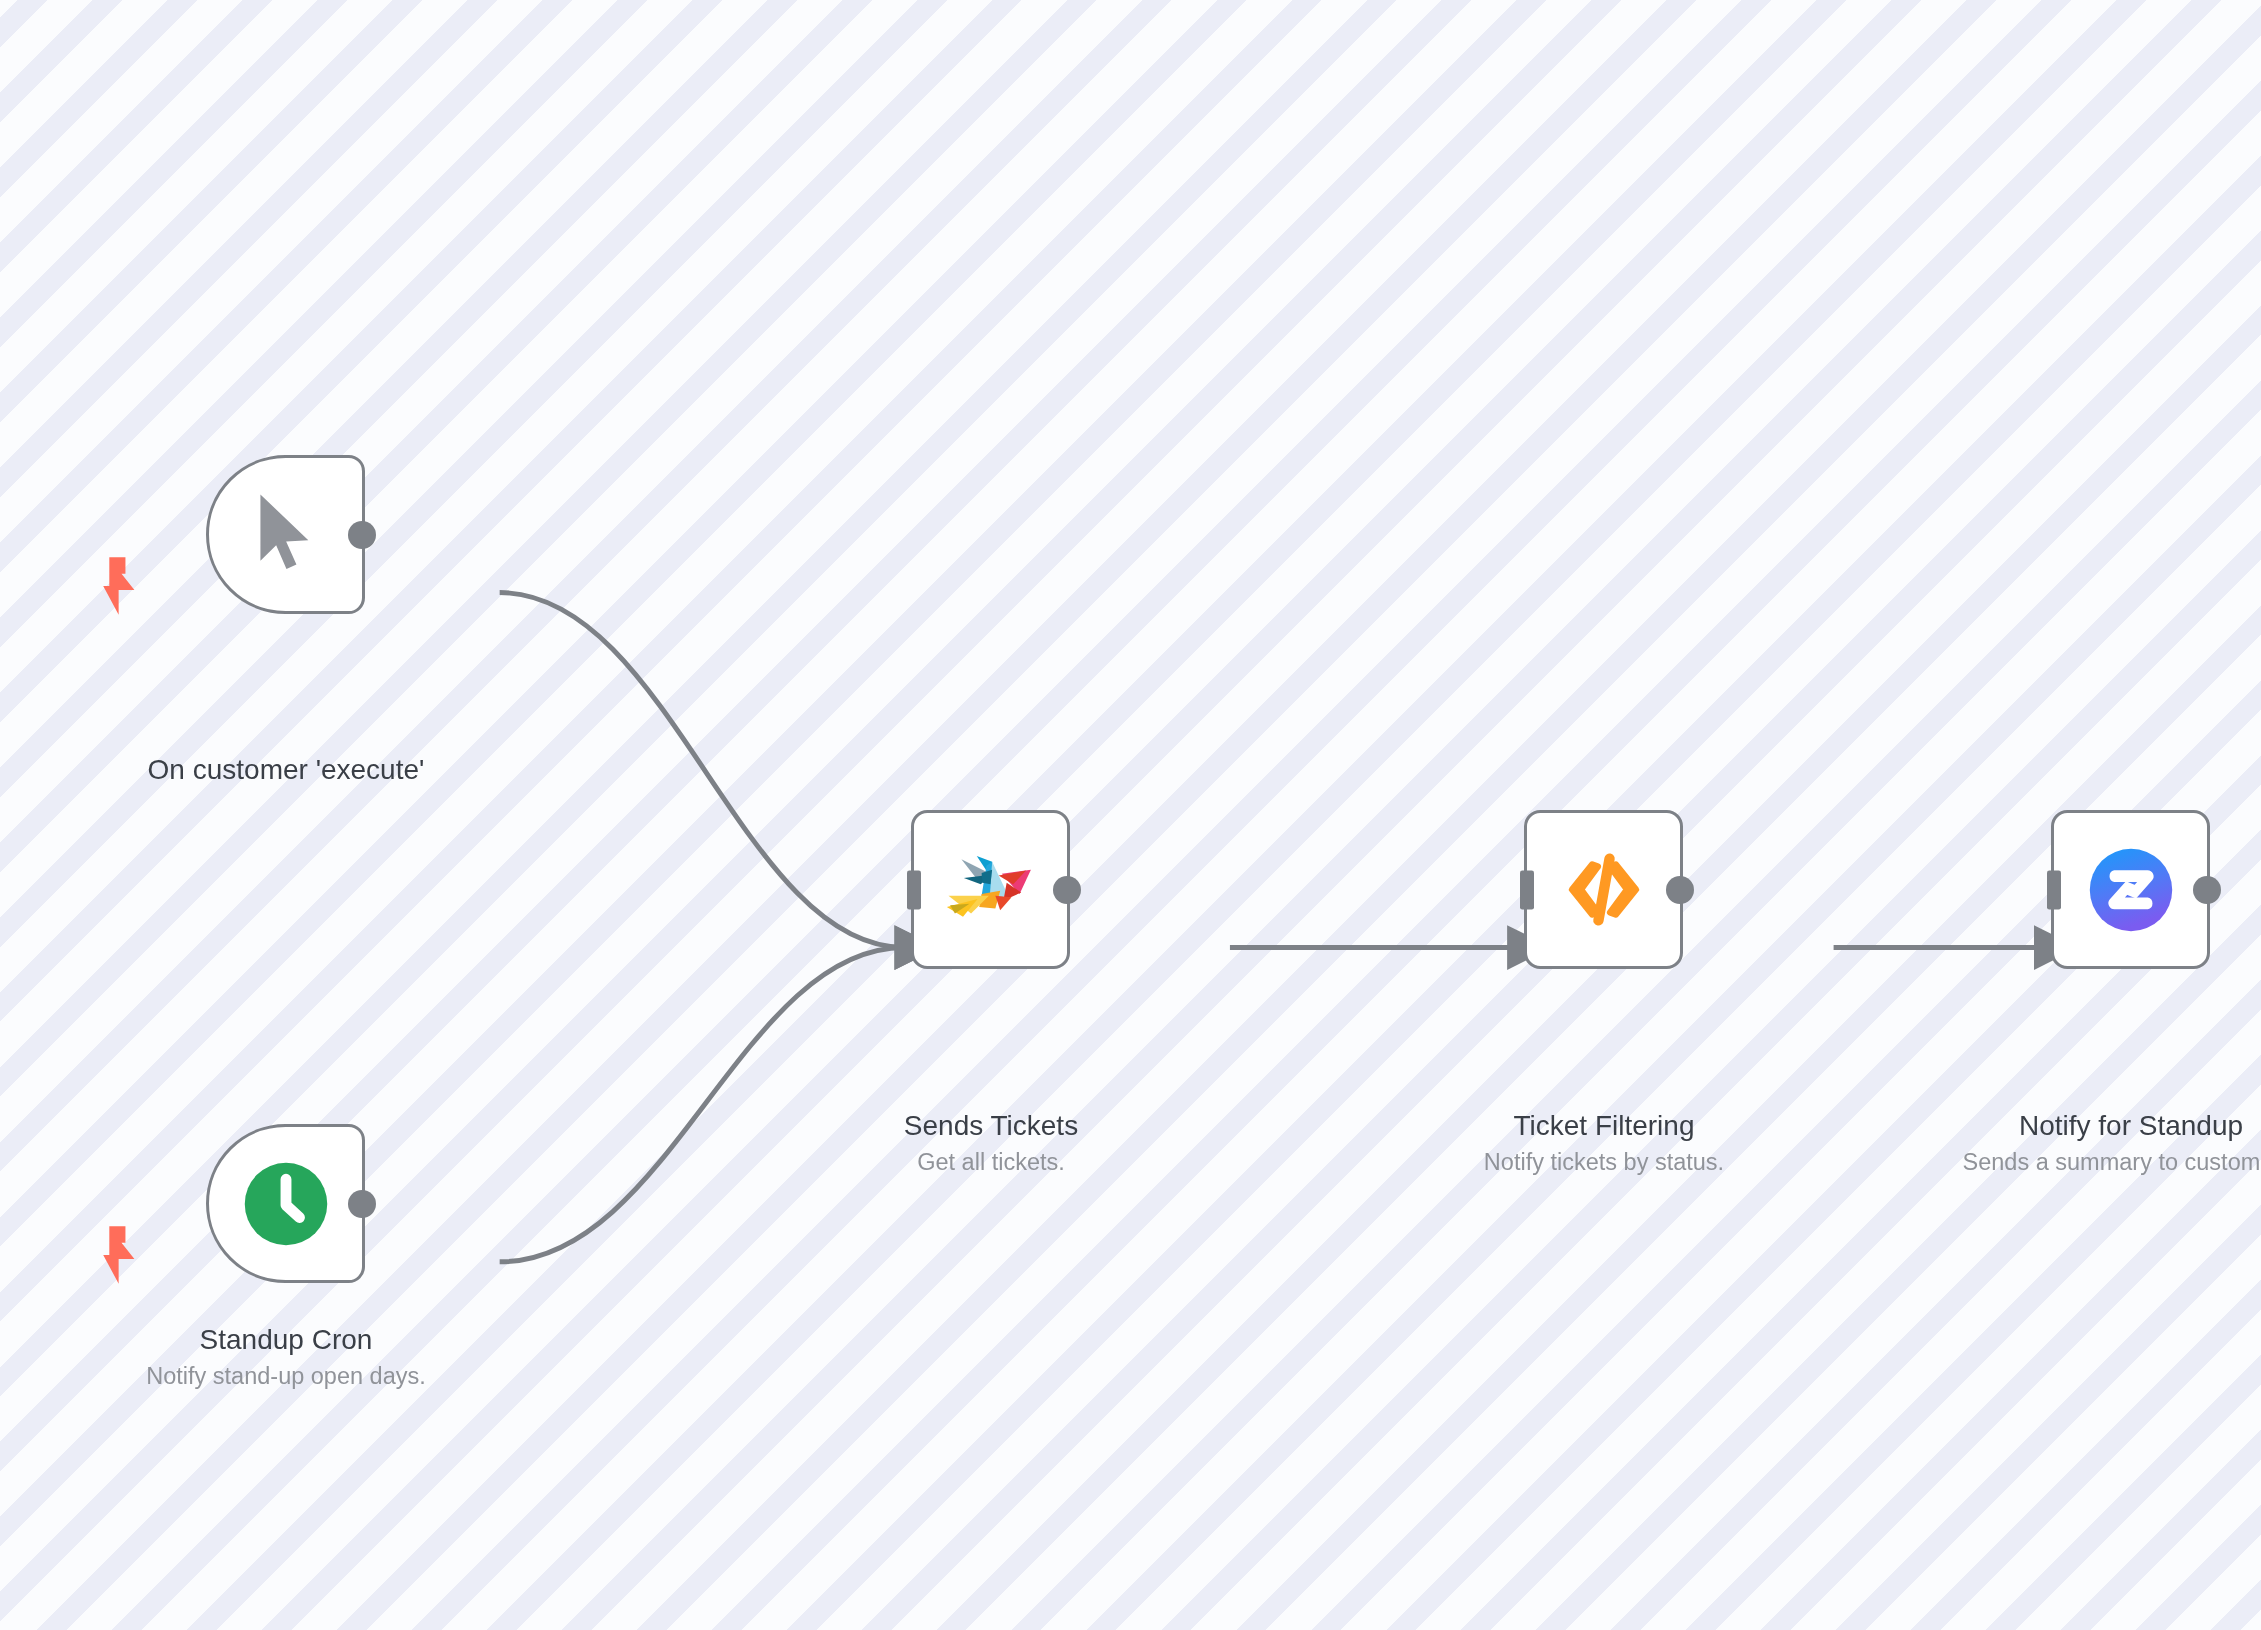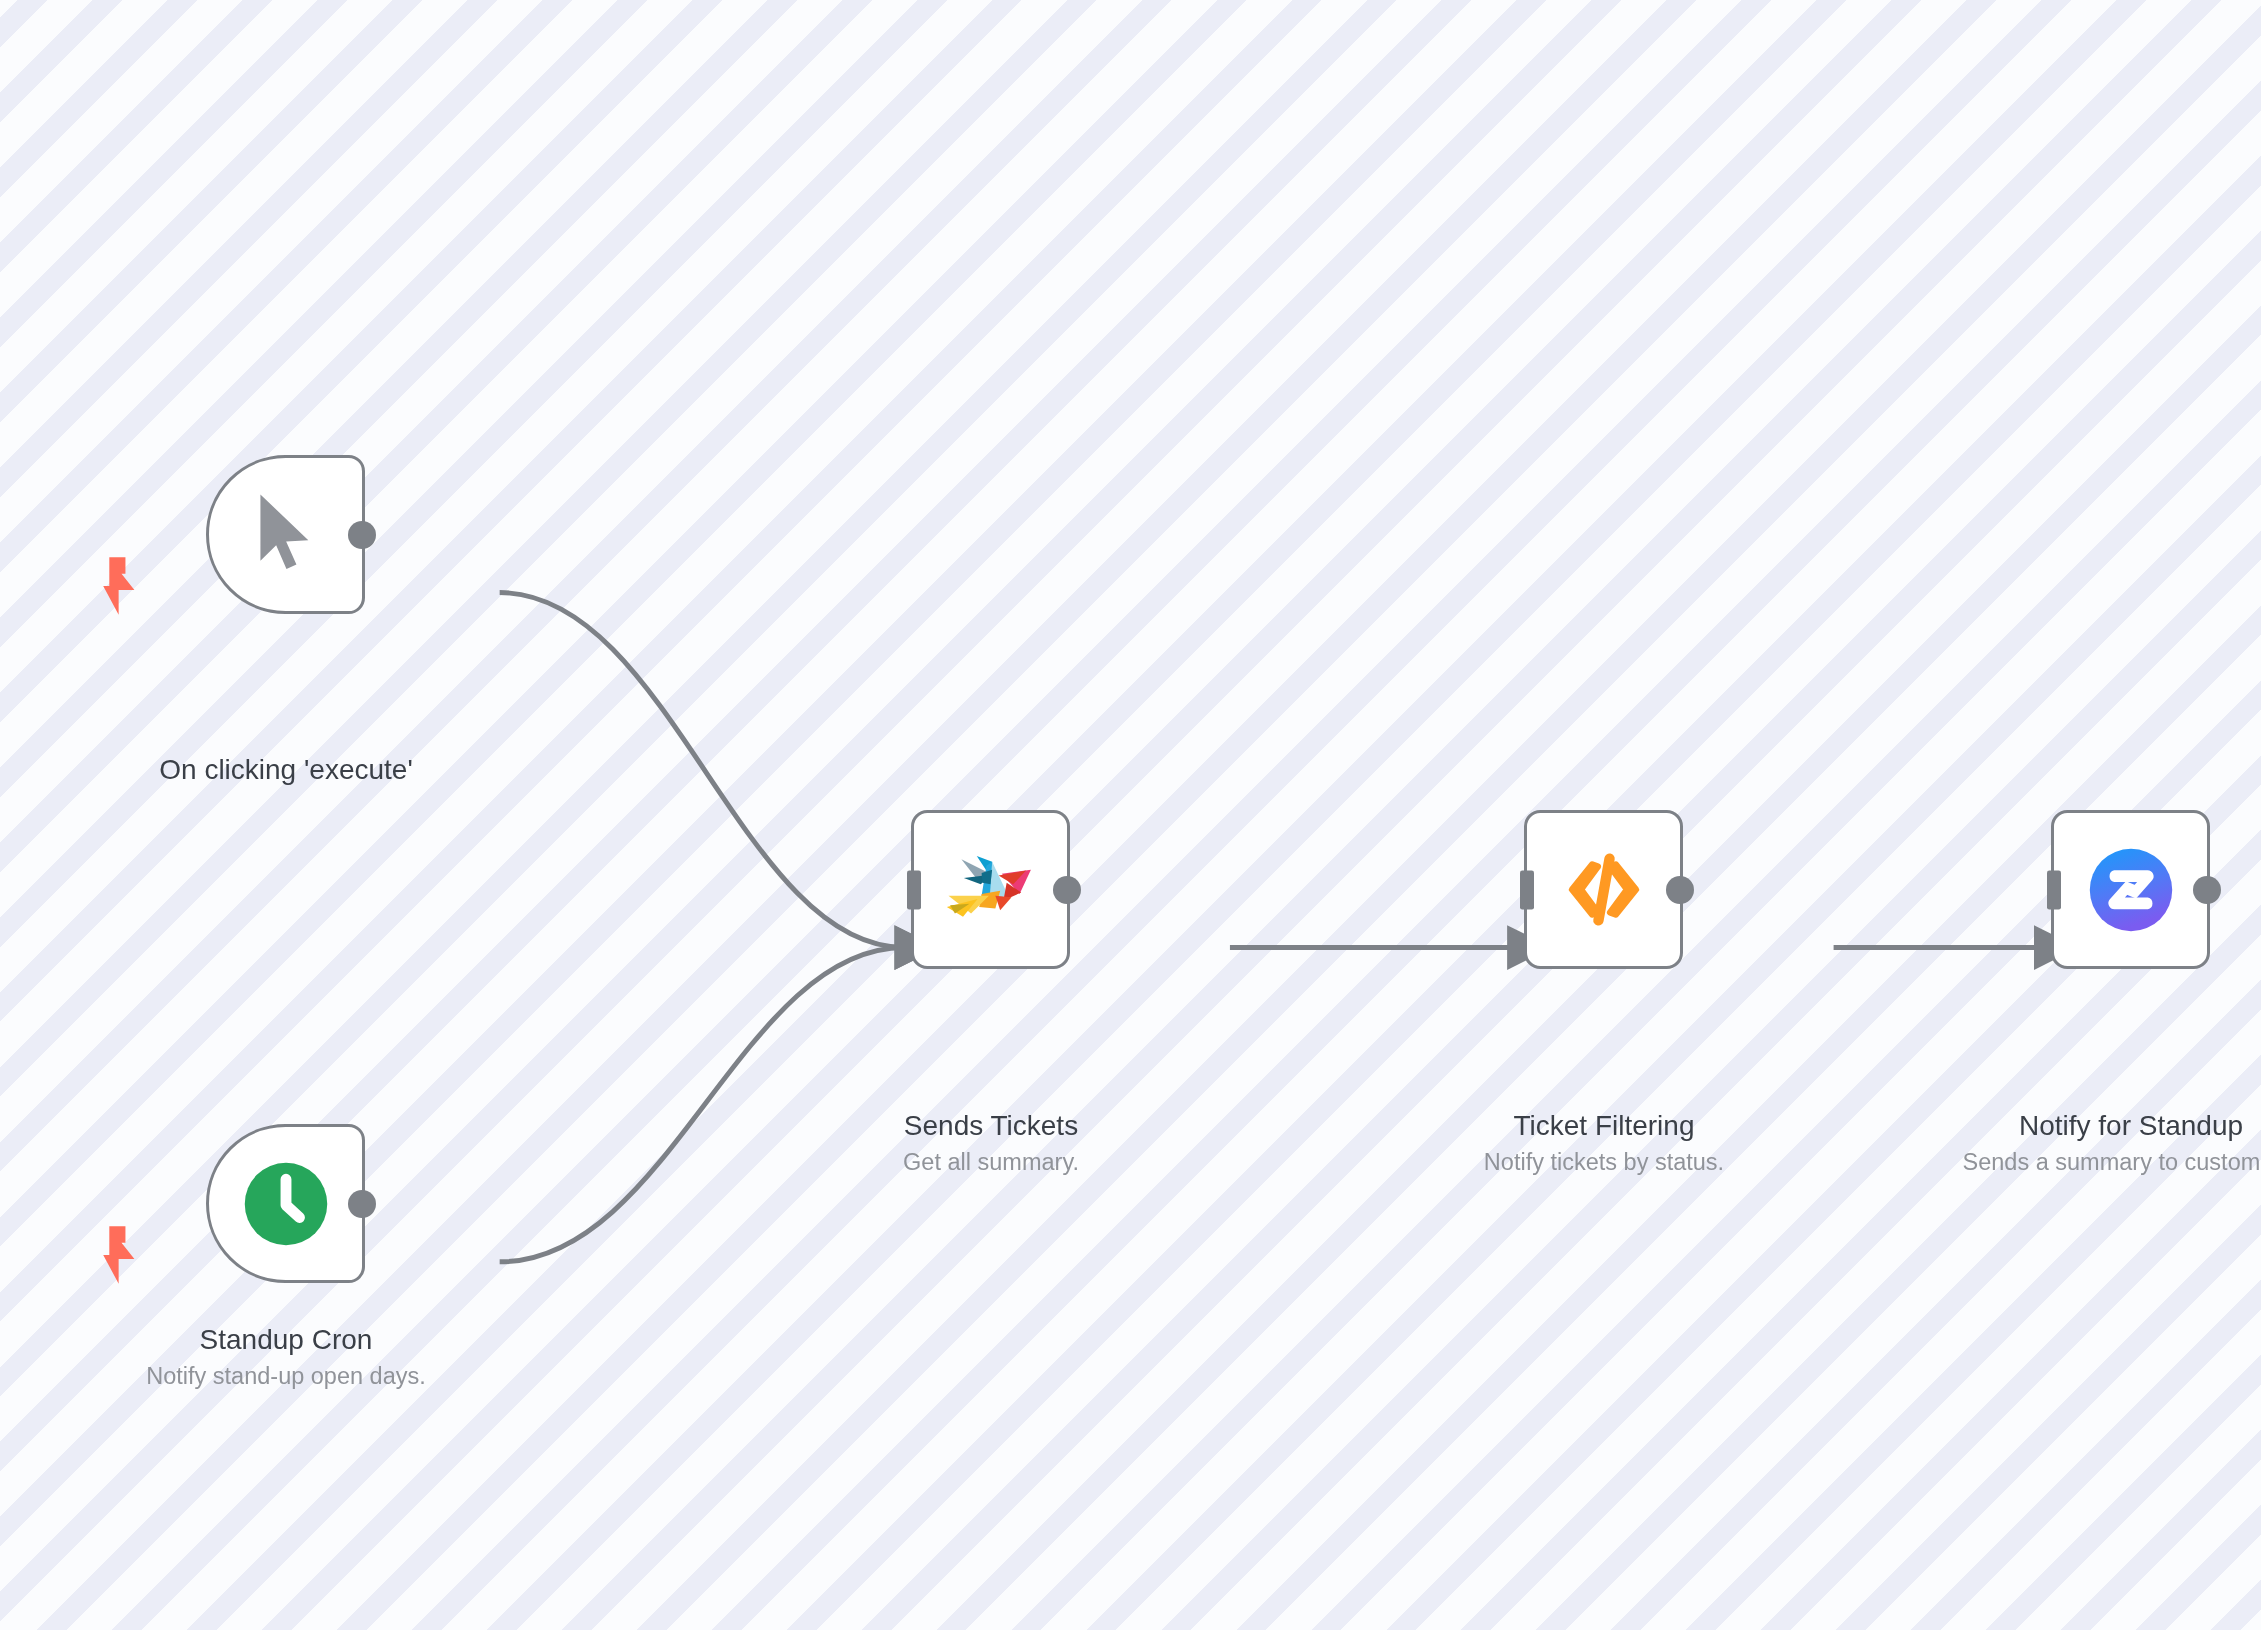--- a/index.html
+++ b/index.html
@@ -145,21 +145,21 @@
       </svg>
     </span>
     <span class="port-out"></span>
   </div>
   <span class="bolt" style="left:100px; top:557px;">
     <svg width="43" height="58" viewBox="0 0 12 16">
       <path d="M7.1 0 H2.6 V8.0 H0.9 L5.2 16 V9.1 H9.6 L6.0 4.6 H7.1 Z" fill="#ff6d5a"></path>
     </svg>
   </span>
   <div class="label-block" style="left:114px; top:754px;">
-    <div class="node-title">On clicking 'execute'</div>
+    <div class="node-title">On customer 'execute'</div>
     <div class="node-sub"></div>
   </div>
 
   <div class="node trigger" style="left:206px; top:1124px;">
     <span class="icon-wrap">
       <svg width="90" height="90" viewBox="0 0 24 24">
         <circle cx="12" cy="12" r="11" fill="#26a65b"></circle>
         <path d="M12 5.4 V12.3 L15.6 15.6" fill="none" stroke="#ffffff" stroke-width="2.9" stroke-linecap="round" stroke-linejoin="round"></path>
       </svg>
     </span>
@@ -198,21 +198,21 @@
 
         <path d="M8 62 L58 62 L36 84 Z" fill="#fbd14b"></path>
         <path d="M6 76 L44 66 L26 88 Z" fill="#fcc31f"></path>
         <path d="M10 74 L34 72 L16 84 Z" fill="#c9a91c"></path>
       </svg>
     </span>
     <span class="port-out"></span>
   </div>
   <div class="label-block" style="left:819px; top:1110px;">
     <div class="node-title">Sends Tickets</div>
-    <div class="node-sub">Get all summary.</div>
+    <div class="node-sub">Get all tickets.</div>
   </div>
 
   <div class="node action" style="left:1524px; top:810px;">
     <span class="port-in"></span>
     <span class="icon-wrap">
       <svg width="90" height="75" viewBox="0 0 26 21">
         <path d="M9.6 3.3 L11.2 3.9 L6.3 10.5 L11.2 17.1 L9.6 17.7 L3.8 10.5 Z" fill="#ff9922" stroke="#ff9922" stroke-width="1.9" stroke-linejoin="round"></path>
         <path d="M16.4 3.3 L14.8 3.9 L19.7 10.5 L14.8 17.1 L16.4 17.7 L22.2 10.5 Z" fill="#ff9922" stroke="#ff9922" stroke-width="1.9" stroke-linejoin="round"></path>
         <path d="M14.6 1.6 L11.4 19.4" fill="none" stroke="#ff9922" stroke-width="3.0" stroke-linecap="round"></path>
       </svg>

